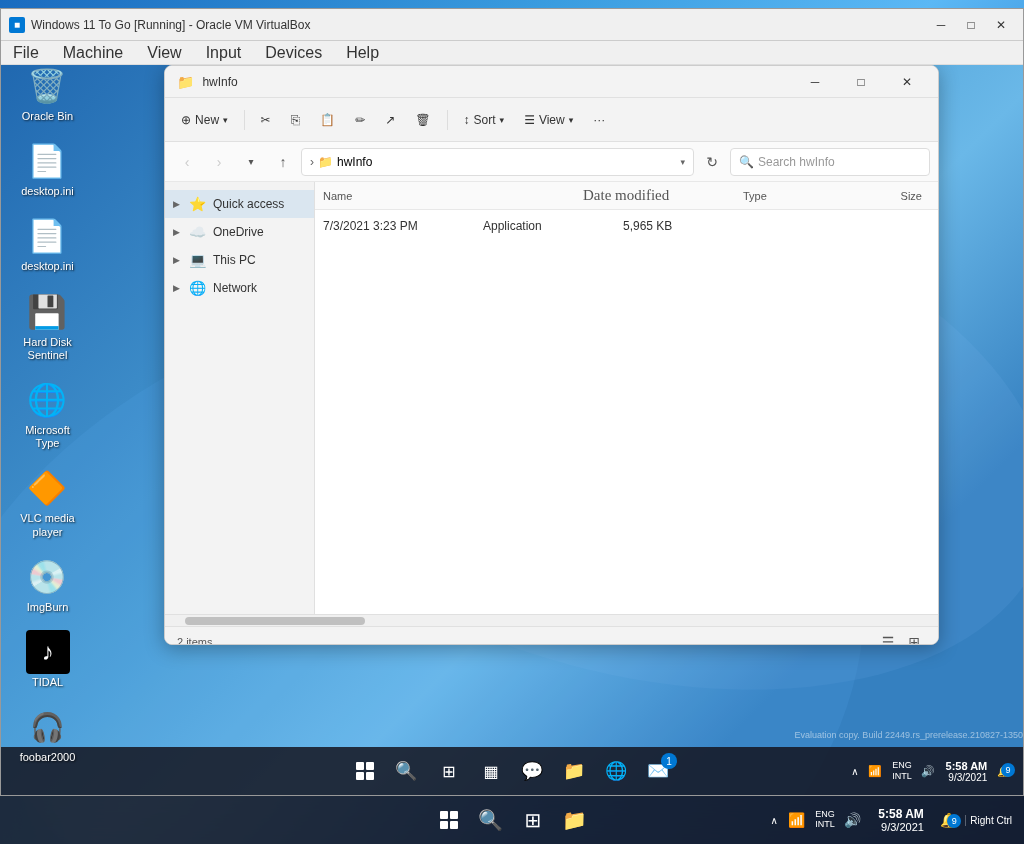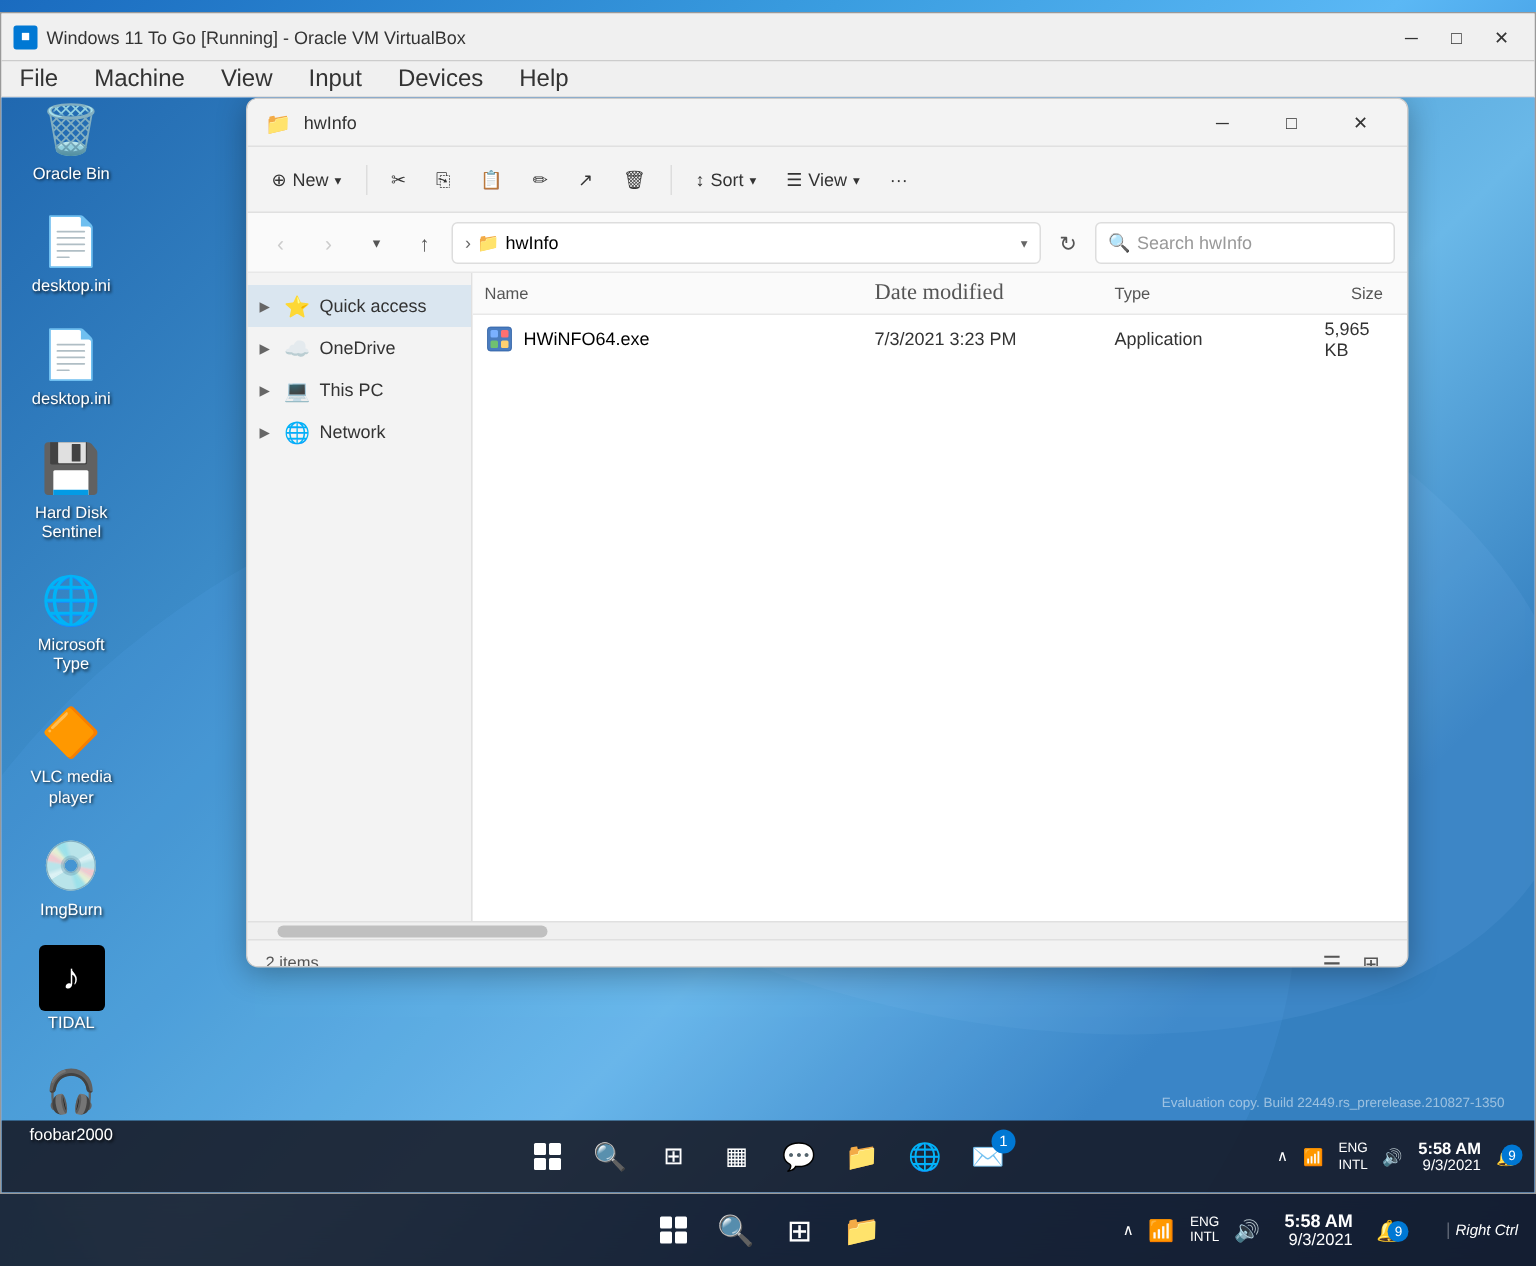--- a/index.html
+++ b/index.html
@@ -746,32 +746,20 @@
 
             <div class="file-list">
               <div class="file-list-header">
                 <div class="col-name">Name</div>
                 <div class="col-date">Date modified</div>
                 <div class="col-type">Type</div>
                 <div class="col-size">Size</div>
               </div>
 
               <div class="file-row">
-                <div class="file-cell-name">
-                  <div class="file-icon">
-                    <svg width="18" height="18" viewBox="0 0 18 18">
-                      <rect x="1" y="1" width="16" height="16" rx="2" fill="#4a7cbf" stroke="#2a5ca0" stroke-width="0.5"></rect>
-                      <rect x="3" y="3" width="5" height="5" fill="#7ab0ff" rx="1"></rect>
-                      <rect x="10" y="3" width="5" height="5" fill="#ff7070" rx="1"></rect>
-                      <rect x="3" y="10" width="5" height="5" fill="#70c070" rx="1"></rect>
-                      <rect x="10" y="10" width="5" height="5" fill="#ffd070" rx="1"></rect>
-                    </svg>
-                  </div>
-                  <span>HWiNFO64.exe</span>
-                </div>
                 <div class="file-cell-date">7/3/2021 3:23 PM</div>
                 <div class="file-cell-type">Application</div>
                 <div class="file-cell-size">5,965 KB</div>
               </div>
 
             </div>
           </div>
 
           <div class="scrollbar-area">
             <div class="scrollbar-thumb"></div>
@@ -830,21 +818,21 @@
               <div style="font-weight:600;font-size:11px;">5:58 AM</div>
               <div style="font-size:10px;">9/3/2021</div>
             </div>
             <span class="vm-tray-text" style="position:relative;">
               🔔
               <span style="position:absolute;top:0;right:0;background:#0078d4;color:white;border-radius:50%;width:14px;height:14px;font-size:9px;display:flex;align-items:center;justify-content:center;">9</span>
             </span>
           </div>
         </div>
 
-        <div style="position:absolute;bottom:55px;right:20px;color:rgba(255,255,255,0.5);font-size:9px;text-align:right;">
+        <div style="position:absolute;bottom:55px;right:0;color:rgba(255,255,255,0.5);font-size:9px;text-align:right;">
           <div>Evaluation copy. Build 22449.rs_prerelease.210827-1350</div>
         </div>
 
       </div>
     </div>
   </div>
 
   <div class="desktop-icons">
     <div class="desktop-icon">
       <div class="icon-img">🗑️</div>
@@ -914,16 +902,16 @@
         <span class="tray-icon">🔊</span>
       </div>
       <div class="clock">
         <div class="time">5:58 AM</div>
         <div>9/3/2021</div>
       </div>
       <div style="position:relative;">
         <span class="tray-icon">🔔</span>
         <span style="position:absolute;top:2px;right:0;background:#0078d4;color:white;border-radius:50%;width:14px;height:14px;font-size:9px;display:flex;align-items:center;justify-content:center;">9</span>
       </div>
-      <span style="color:white;font-size:10px;padding:0 4px;border-left:1px solid rgba(255,255,255,0.3);margin-left:22px;font-style:italic;">Right Ctrl</span>
+      <span style="color:white;font-size:10px;padding:0 4px;border-left:1px solid rgba(255,255,255,0.3);margin-left:0;">Right Ctrl</span>
     </div>
   </div>
 </div>
 
 </body></html>

